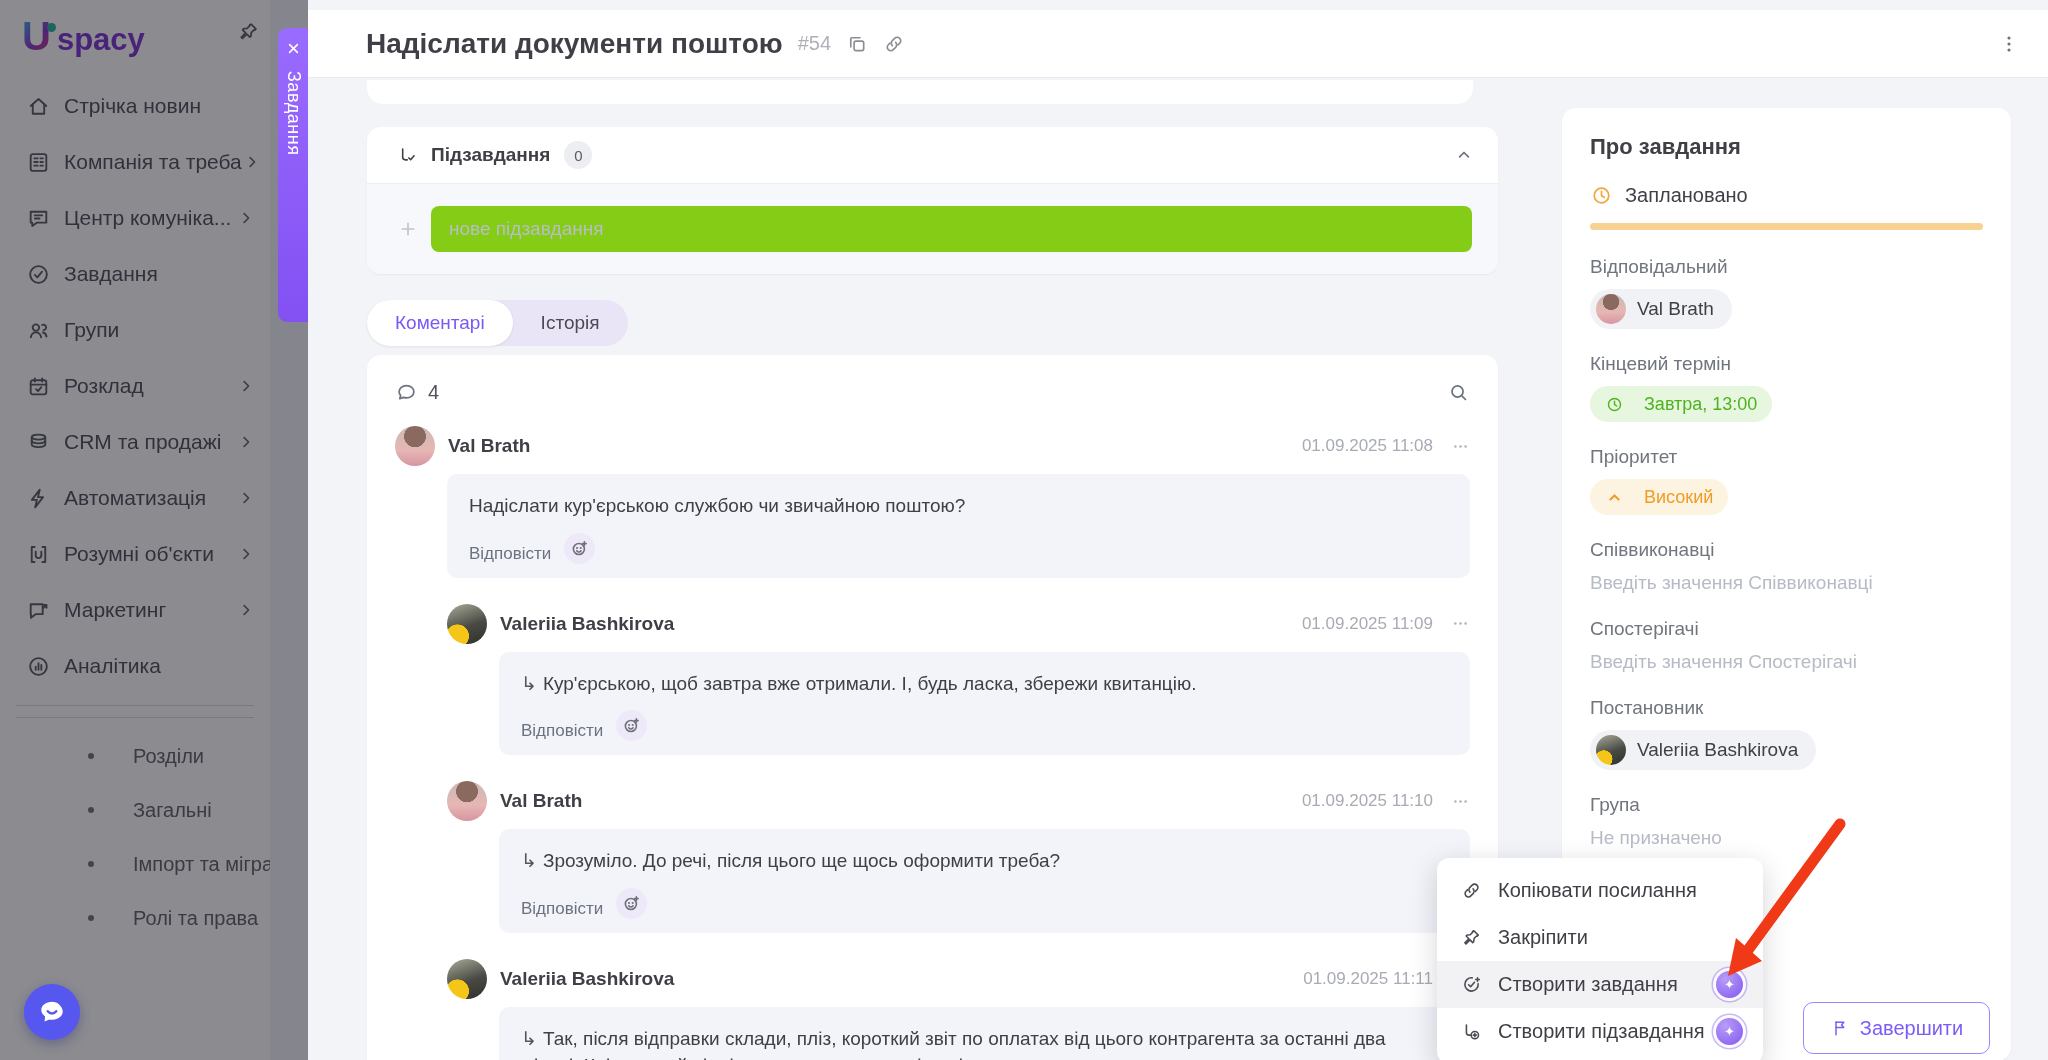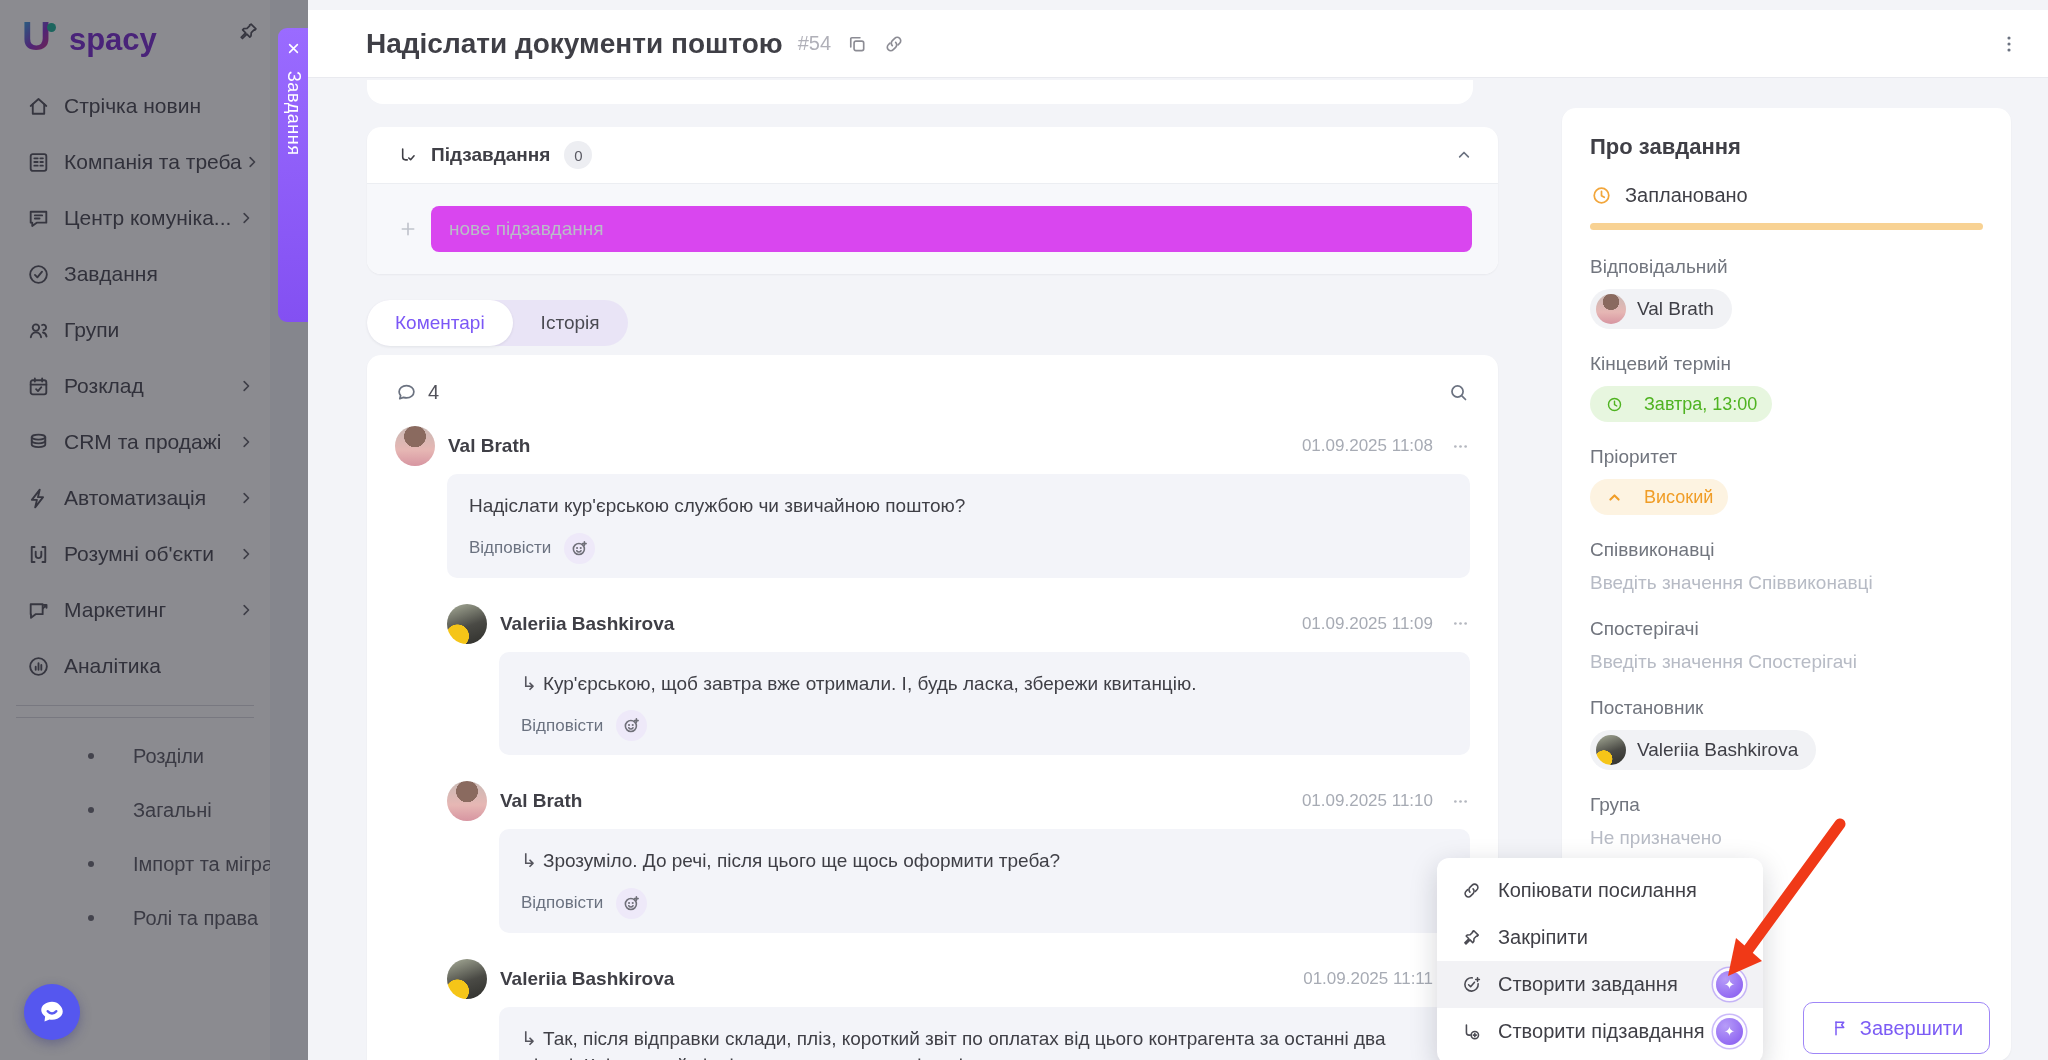--- a/index.html
+++ b/index.html
@@ -5,21 +5,21 @@
   html,body{margin:0;padding:0;background:#e8e9ee;font-family:"Liberation Sans","DejaVu Sans",sans-serif;}
   #root{position:relative;width:2048px;height:1060px;overflow:hidden;background:#f3f4f8;}
   .ic{display:inline-flex;align-items:center;justify-content:center;flex:0 0 auto;}
   .ic svg{width:100%;height:100%;display:block;}
 
   
   #sidebar{position:absolute;left:0;top:0;width:270px;height:1060px;background:#ffffff;z-index:1;}
   #app-logo{position:absolute;left:22px;top:14px;display:flex;align-items:baseline;}
   .logo-u{font-size:40px;font-weight:bold;background:linear-gradient(130deg,#36a9e0 10%,#8b2fc9 55%,#d6336c 95%);-webkit-background-clip:text;background-clip:text;color:transparent;}
   .logo-dot{width:9px;height:9px;border-radius:50%;background:#21b39b;margin-left:-4px;margin-bottom:18px;align-self:center;}
-  .logo-rest{font-size:31px;font-weight:600;color:#7b2fd0;margin-left:13px;}
+  .logo-rest{font-size:31px;font-weight:600;color:#7b2fd0;margin-left:1px;}
   #pin-btn{position:absolute;right:10px;top:20px;width:23px;height:23px;color:#55555e;}
   #side-nav{position:absolute;left:0;top:78px;width:270px;}
   .nav-item{display:flex;align-items:center;height:56px;padding:0 14px 0 26px;color:#4b4b54;font-size:21px;cursor:pointer;}
   .nav-item.active{background:#e9eaf0;border-radius:10px;margin:0 6px;padding:0 8px 0 20px;}
   .nav-icon{width:25px;height:25px;color:#55555e;}
   .nav-label{margin-left:13px;white-space:nowrap;}
   .nav-chevron{margin-left:auto;width:20px;height:20px;color:#64646d;}
   .nav-divider{border-top:1px solid #d8d8de;margin:11px 16px;}
   .nav-item.sub{height:54px;padding-left:88px;font-size:20px;color:#5d5d66;}
   .bullet-dot{width:6px;height:6px;border-radius:50%;background:#6f6f78;margin-right:26px;flex:0 0 auto;}
@@ -48,21 +48,21 @@
 
   
   #subtasks{position:absolute;left:59px;top:117px;width:1131px;}
   #subtasks-header{display:flex;align-items:center;height:56px;padding:0 24px 0 30px;}
   #subtasks-header .ic.t{width:21px;height:21px;color:#3f3f46;}
   #subtasks-title{font-size:19px;font-weight:bold;color:#3f3f46;margin-left:13px;}
   #subtasks-count{width:28px;height:28px;border-radius:50%;background:#edeef2;color:#5a5a63;font-size:15px;display:flex;align-items:center;justify-content:center;margin-left:14px;}
   #subtasks-collapse{margin-left:auto;width:20px;height:20px;color:#6b7280;cursor:pointer;}
   #subtasks-body{border-top:1px solid #eceef2;background:#f7f8fb;border-radius:0 0 14px 14px;padding:22px 26px 22px 30px;display:flex;align-items:center;}
   #subtask-plus{width:22px;height:22px;color:#c0c3cb;}
-  #subtask-input{flex:1;margin-left:12px;height:46px;border:none;background:#d946ef;border-radius:8px;padding:0 18px;font-size:19px;color:#3f3f46;outline:none;font-family:inherit;}
+  #subtask-input{flex:1;margin-left:12px;height:46px;border:none;background:#84cc16;border-radius:8px;padding:0 18px;font-size:19px;color:#3f3f46;outline:none;font-family:inherit;}
   #subtask-input::placeholder{color:#b9bdc7;}
 
   
   #tabs{position:absolute;left:59px;top:290px;display:inline-flex;background:#e9e4f6;border-radius:24px;height:46px;align-items:center;}
   .tab{font-size:19px;padding:0 28px;height:46px;display:flex;align-items:center;border-radius:24px;cursor:pointer;color:#4b4b53;}
   .tab.active{background:#fff;color:#7b57f6;font-weight:500;box-shadow:0 1px 3px rgba(16,24,40,.08);}
 
   
   #comments{position:absolute;left:59px;top:345px;width:1131px;padding:26px 28px 22px 28px;}
   #comments-count-row{display:flex;align-items:center;margin-bottom:22px;}
@@ -75,21 +75,21 @@
   .avatar{width:40px;height:40px;border-radius:50%;flex:0 0 auto;background:#ccc;}
   .avatar.sm{width:30px;height:30px;}
   .avatar.v-val{background:radial-gradient(circle at 50% 26%,#8a6a5f 0 30%,transparent 31%),linear-gradient(180deg,#c9b9b4 0%,#e6b7b4 60%,#d795a1 100%);}
   .avatar.v-valeriia{background:radial-gradient(circle at 26% 80%,#f5c518 0 26%,transparent 27%),linear-gradient(160deg,#a8ad99 0%,#4a4a45 55%,#2f2f2b 100%);}
   .c-name{font-size:19px;font-weight:bold;color:#3f3f46;margin-left:13px;}
   .c-time{margin-left:auto;font-size:17px;color:#a7abb4;}
   .c-dots{width:19px;height:19px;color:#b4b7bf;margin-left:18px;cursor:pointer;}
   .c-bubble{background:#f3f4f9;border-radius:10px;margin:8px 0 0 52px;padding:18px 22px 14px 22px;}
   .c-text{font-size:19px;color:#3f3f46;line-height:1.45;}
   .r-arrow{color:#55555e;margin-right:6px;font-size:19px;}
-  .c-actions{display:flex;align-items:center;margin-top:13px;gap:13px;}
+  .c-actions{display:flex;align-items:flex-end;margin-top:13px;gap:13px;}
   .c-reply{font-size:17px;color:#6b7280;cursor:pointer;}
   .emoji-btn{width:31px;height:31px;border-radius:50%;background:#eee9f9;color:#6f6f78;padding:5px;box-sizing:border-box;cursor:pointer;}
 
   
   #task-panel{position:absolute;left:1254px;top:98px;width:449px;padding:26px 28px 28px 28px;}
   #panel-title{font-size:22px;font-weight:bold;color:#3f3f46;margin:0 0 24px 0;}
   #status-row{display:flex;align-items:center;}
   #status-row .ic{width:23px;height:23px;color:#f2a63b;}
   #status-label{font-size:20px;color:#3f3f46;margin-left:12px;}
   #status-bar{height:7px;background:#f8d293;border-radius:4px;margin:16px 0 26px 0;}

